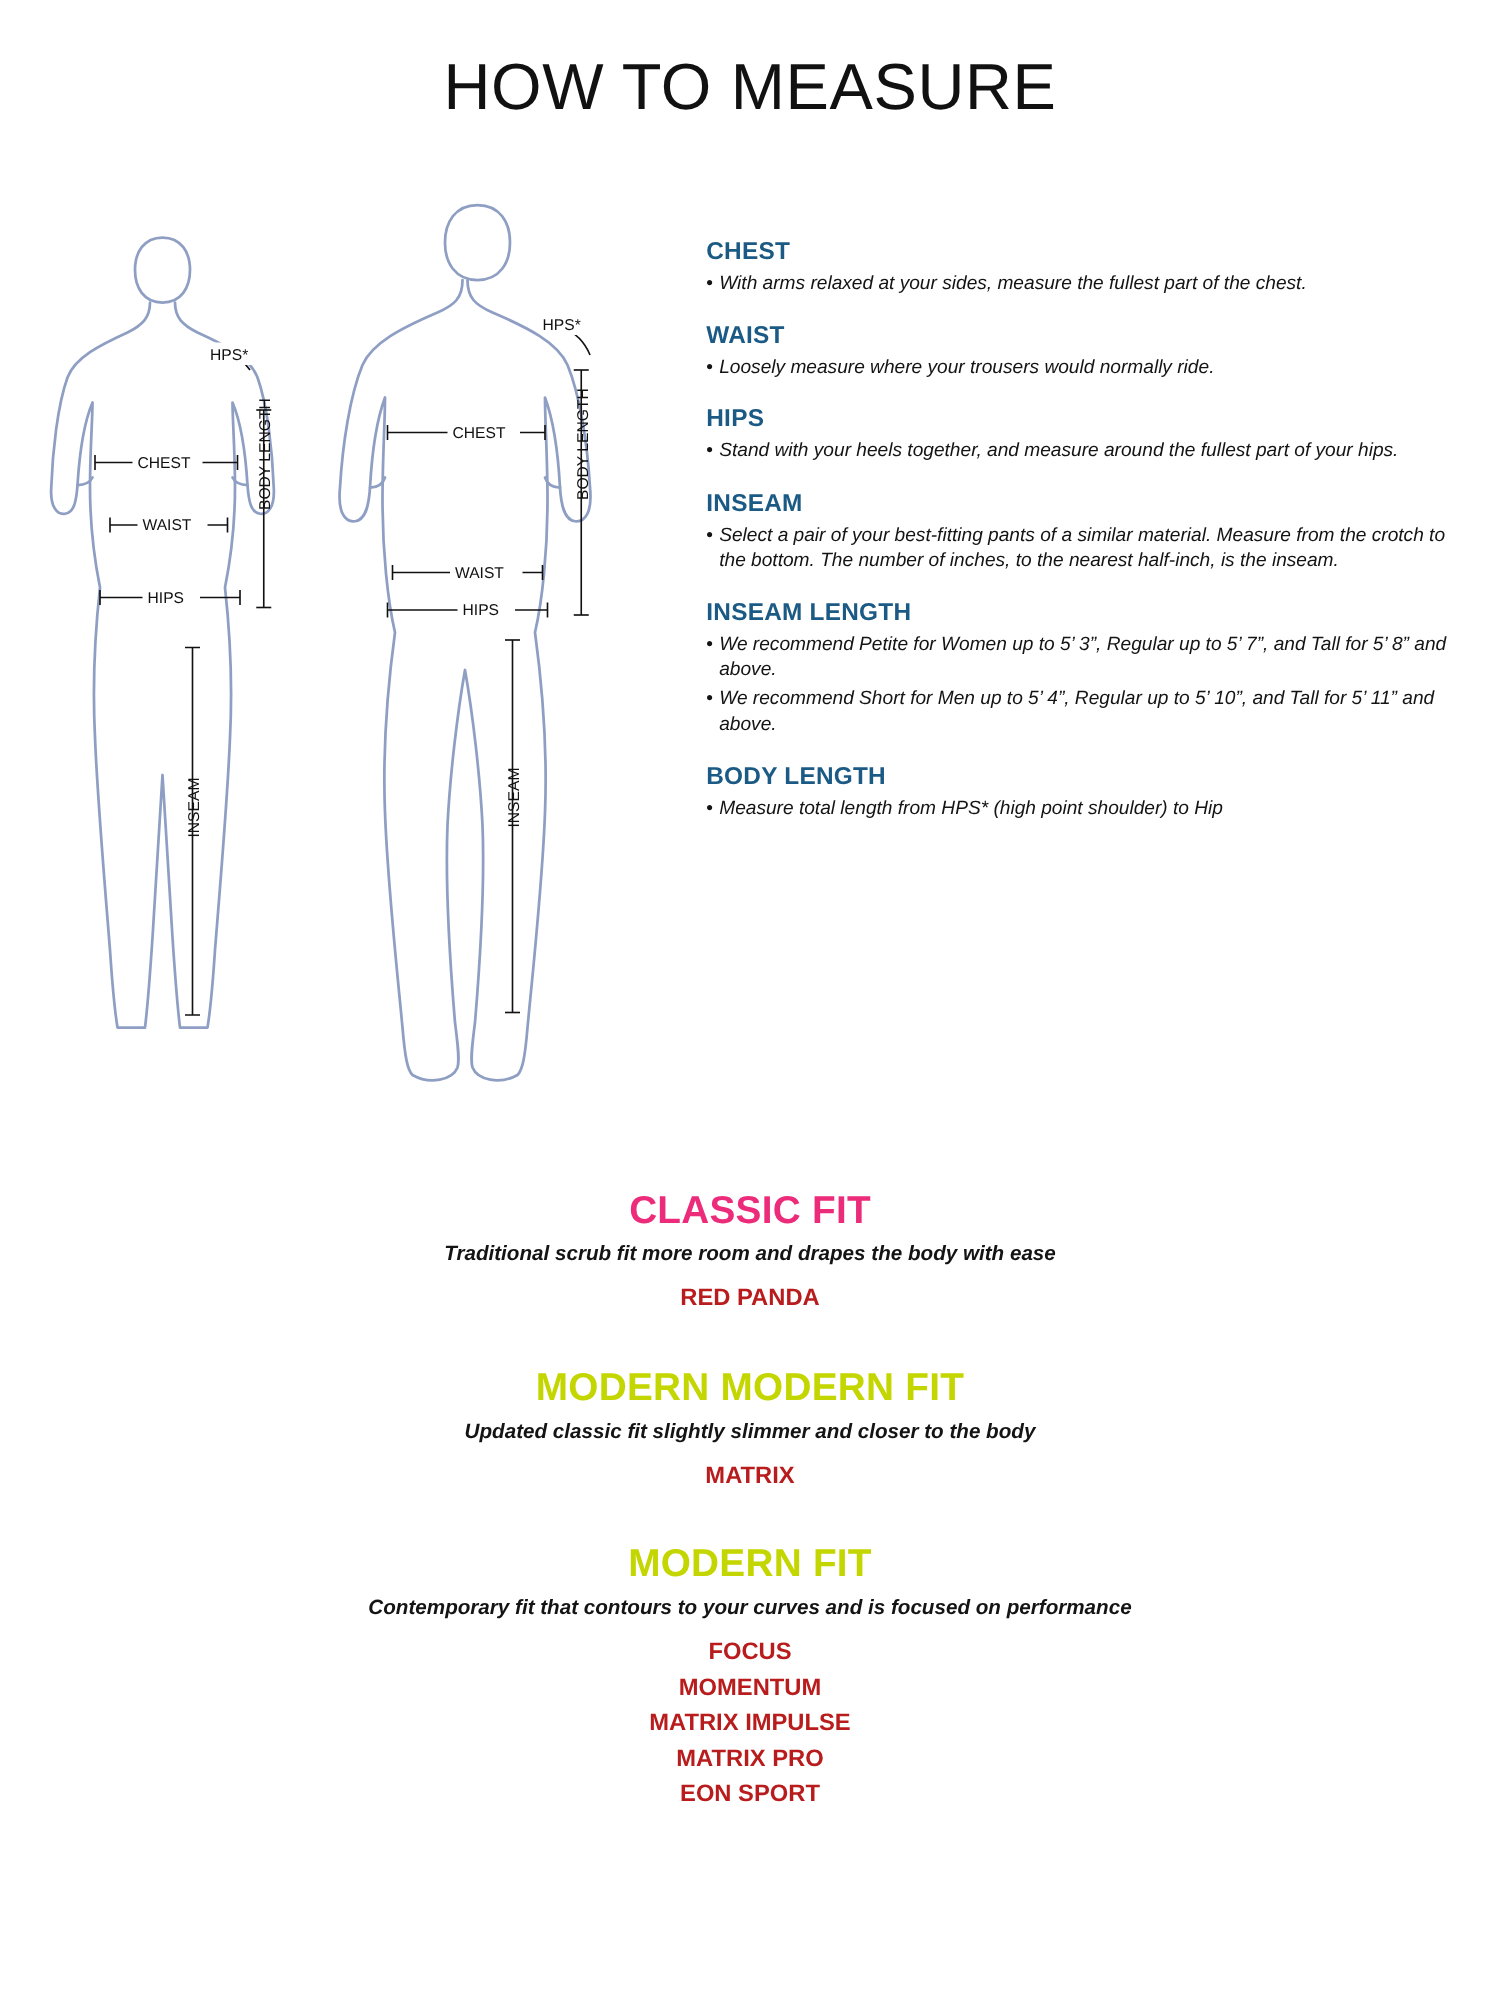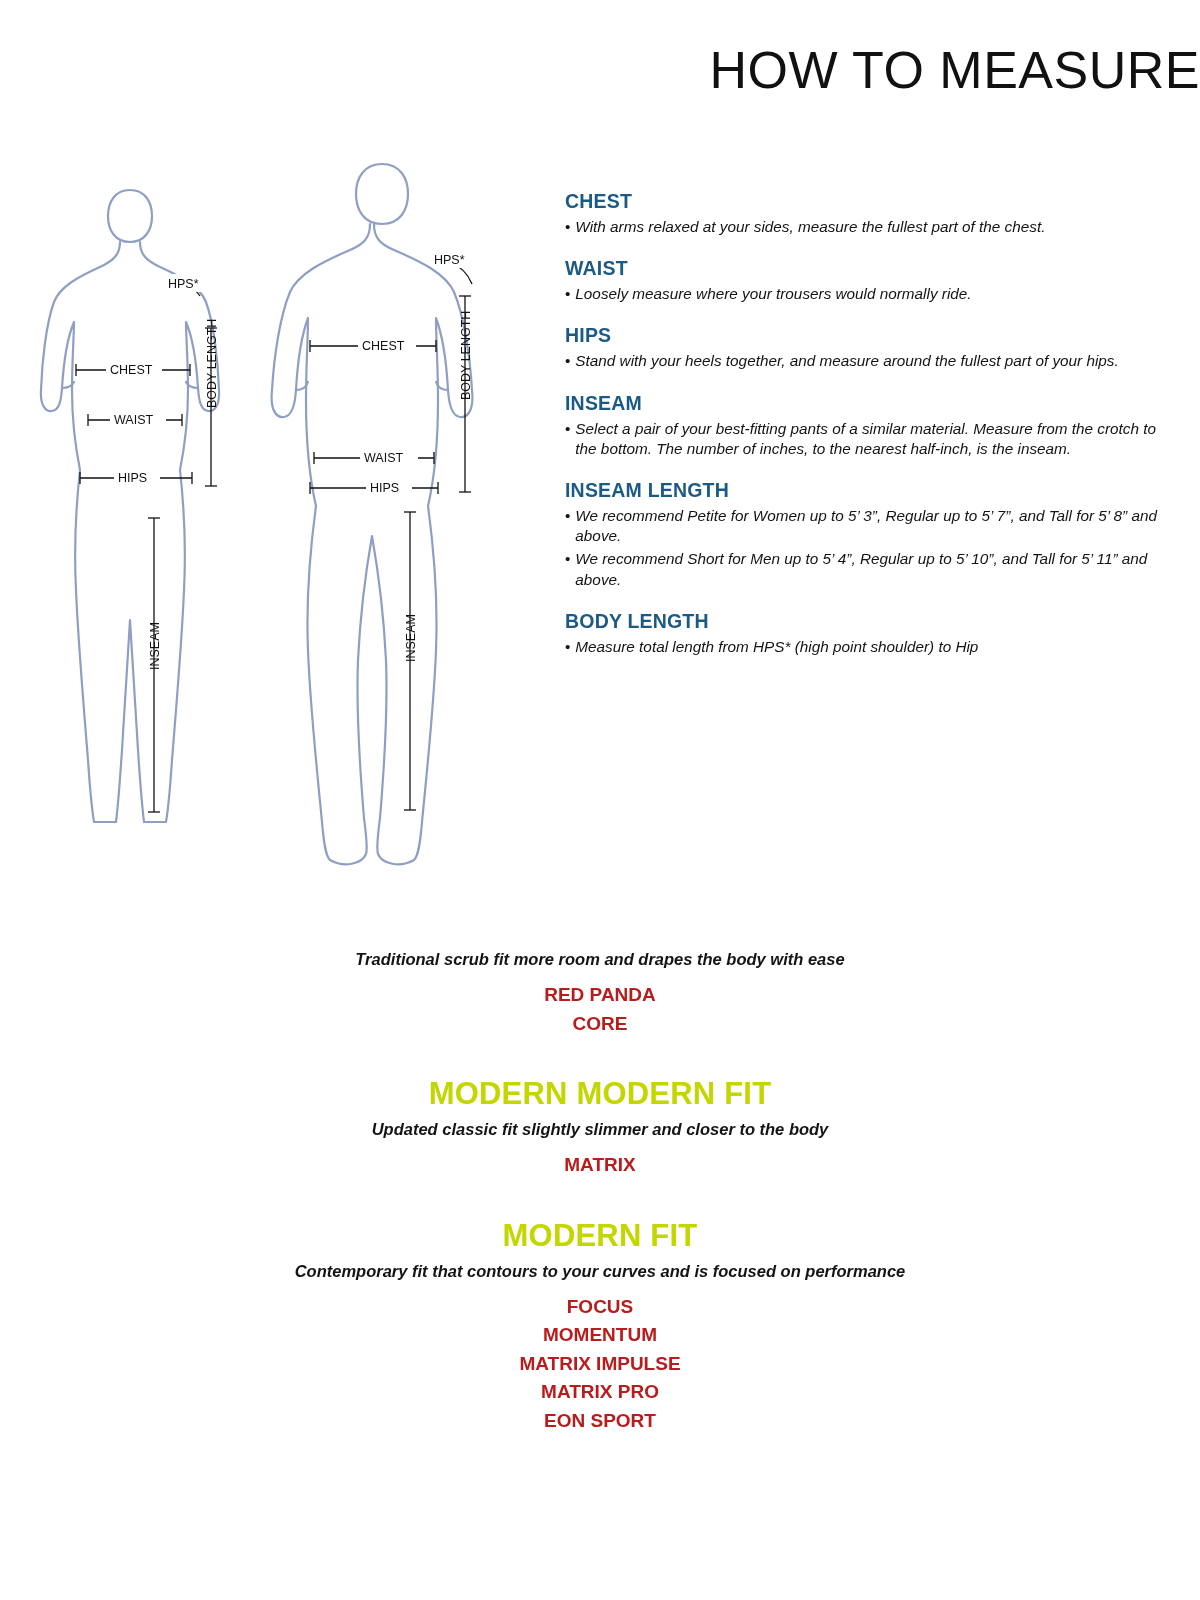--- a/index.html
+++ b/index.html
@@ -20,21 +20,21 @@
     width: 1200px;
     height: 1600px;
   }
 
   
   .title {
     position: absolute;
     top: 40px;
     left: 0;
     width: 1200px;
-    text-align: right;
+    text-align: center;
     font-size: 52px;
     font-weight: 400;
     letter-spacing: 0.5px;
     color: #111111;
   }
 
   
   .figures {
     position: absolute;
     top: 150px;
@@ -337,24 +337,24 @@
         <span class="instr-bullet">•</span>
         <span class="instr-text">Measure total length from HPS* (high point shoulder) to Hip</span>
       </div>
     </div>
 
   </div>
 
   <div class="fits">
 
     <div class="fit-block">
+      <div class="fit-title pink">CLASSIC FIT</div>
       <div class="fit-desc">Traditional scrub fit more room and drapes the body with ease</div>
       <div class="fit-products">
         <div>RED PANDA</div>
-        <div>CORE</div>
       </div>
     </div>
 
     <div class="fit-block">
       <div class="fit-title lime">MODERN MODERN FIT</div>
       <div class="fit-desc">Updated classic fit slightly slimmer and closer to the body</div>
       <div class="fit-products">
         <div>MATRIX</div>
       </div>
     </div>

